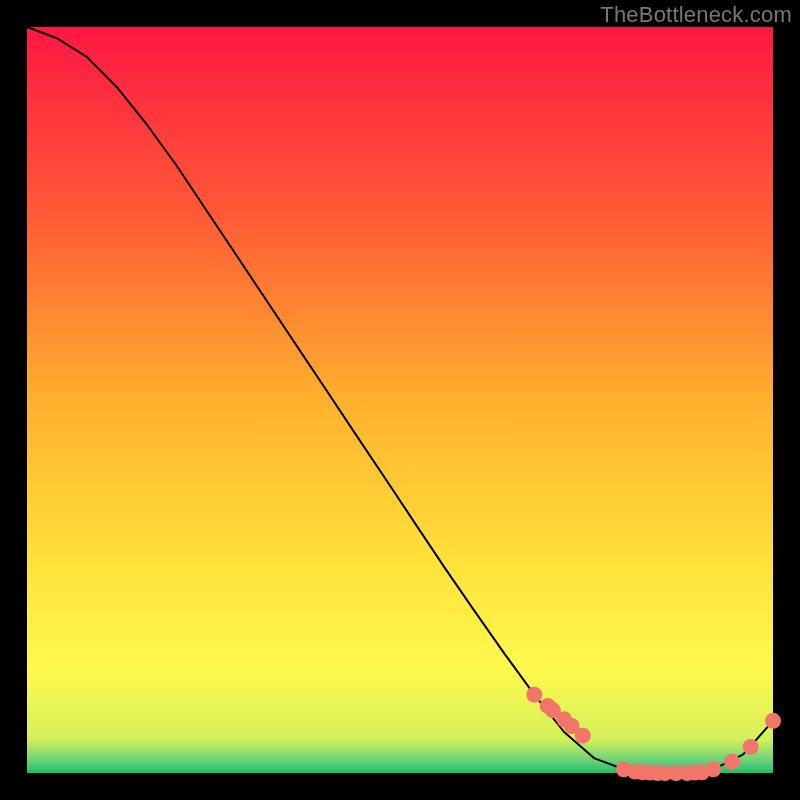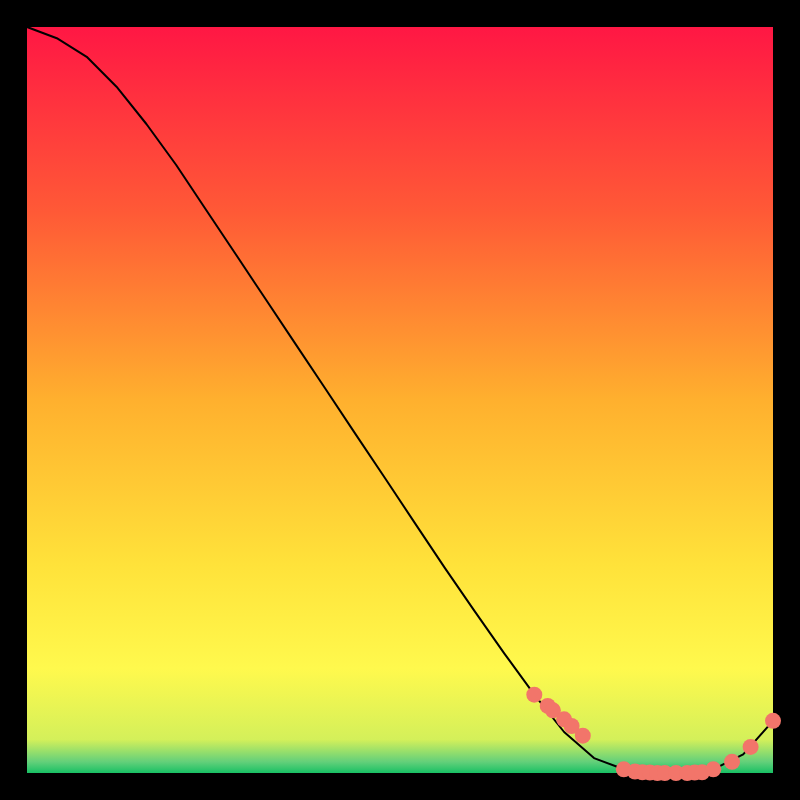--- a/index.html
+++ b/index.html
@@ -29,20 +29,21 @@
   svg.chart {
     position: absolute;
     top: 0;
     left: 0;
   }
 </style>
 </head>
 <body>
 
 <div class="frame">
+  <span class="watermark">TheBottleneck.com</span>
   <svg class="chart" width="800" height="800" viewBox="0 0 800 800">
       <defs>
         <linearGradient id="bg-grad" x1="0" y1="0" x2="0" y2="1">
           <stop offset="0%" stop-color="#ff1744"></stop>
           <stop offset="25%" stop-color="#ff5a36"></stop>
           <stop offset="50%" stop-color="#ffb02e"></stop>
           <stop offset="72%" stop-color="#ffe23a"></stop>
           <stop offset="86%" stop-color="#fff94d"></stop>
           <stop offset="95.5%" stop-color="#d4f05a"></stop>
           <stop offset="98.5%" stop-color="#63d07a"></stop>

